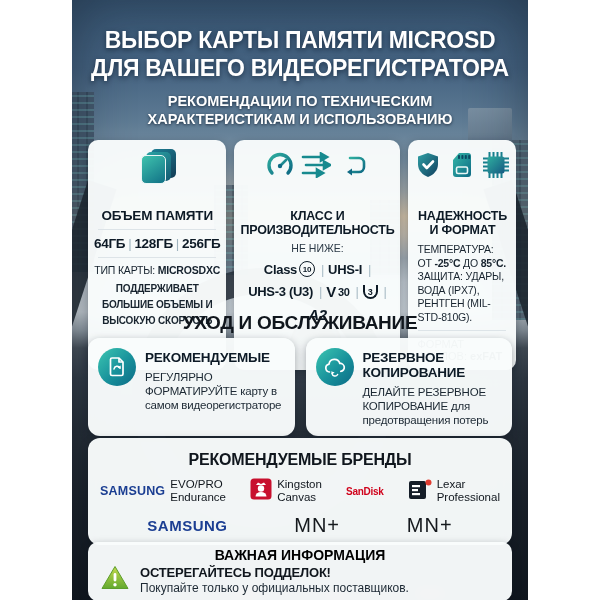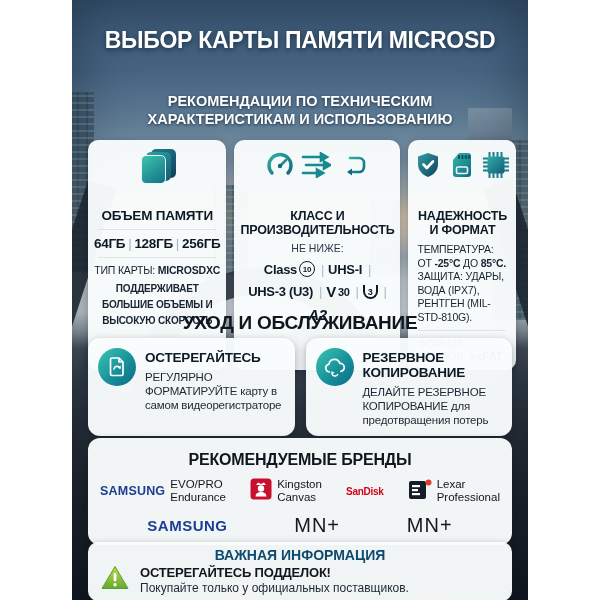--- a/index.html
+++ b/index.html
@@ -100,21 +100,21 @@
   .samsung { color:#1b3e92; font-weight:bold; font-size:12.5px; letter-spacing:0.2px; }
   .brand-label { font-size:11.5px; line-height:13px; color:#10161d; }
   .sandisk { color:#d0021b; font-weight:bold; font-size:10px; letter-spacing:-0.3px; }
   .brand-row2 { display:flex; justify-content:space-around; align-items:center; margin-top:10px; padding:0 14px; }
   .samsung2 { color:#1b3e92; font-weight:bold; font-size:15px; letter-spacing:0.5px; }
   .mnplus { color:#15191d; font-size:20px; font-weight:500; letter-spacing:1px; }
 
   
   .info-card { position:absolute; left:16px; top:542px; width:424px; border-radius:10px;
     padding:5px 10px 6px; }
-  .info-title { text-align:center; font-weight:bold; font-size:14px; color:#0c4a6e; }
+  .info-title { text-align:center; font-weight:bold; font-size:14px; color:#000000; }
   .info-row { display:flex; align-items:center; gap:10px; margin-top:1px; padding-left:2px; }
   .info-texts { flex:1; }
   .warn-bold { font-weight:bold; font-size:13px; color:#10161d; letter-spacing:-0.2px; }
   .warn-reg { font-size:12px; color:#1c2833; margin-top:1px; }
 </style>
 </head>
 <body>
 
 <div class="canvas">
   <div class="poster">
@@ -128,20 +128,21 @@
     <div class="pillar" style="left:440px; top:180px; width:30px; height:190px; transform:rotate(-18deg); opacity:.9;"></div>
     <div class="wheel"></div>
     <div class="gauge"></div>
     <div class="taillight" style="left:160px; top:590px;"></div>
     <div class="taillight" style="left:250px; top:592px;"></div>
     <div class="taillight" style="left:345px; top:590px;"></div>
     <div class="vignette"></div>
 
     <div class="hdr">
       <div>ВЫБОР КАРТЫ ПАМЯТИ MICROSD</div>
+      <div>ДЛЯ ВАШЕГО ВИДЕОРЕГИСТРАТОРА</div>
     </div>
     <div class="subhdr">
       <div>РЕКОМЕНДАЦИИ ПО ТЕХНИЧЕСКИМ</div>
       <div>ХАРАКТЕРИСТИКАМ И ИСПОЛЬЗОВАНИЮ</div>
     </div>
 
     <div class="spec-row">
 
       <div class="card spec-card">
         <div class="stack-icon">
@@ -318,21 +319,21 @@
       <div class="card maint-card">
         <div class="mc-icon">
           <svg width="22" height="22" viewBox="0 0 22 22">
             <path d="M6 2 h7 l4 4 v12 a1.5 1.5 0 0 1 -1.5 1.5 h-9.5 a1.5 1.5 0 0 1 -1.5 -1.5 V3.5 A1.5 1.5 0 0 1 6 2 Z" fill="none" stroke="#ffffff" stroke-width="1.7" stroke-linejoin="round"></path>
             <path d="M13 2 v4 h4" fill="none" stroke="#ffffff" stroke-width="1.7" stroke-linejoin="round"></path>
             <path d="M8 13 a3.2 3.2 0 0 1 6 -1" fill="none" stroke="#ffffff" stroke-width="1.6" stroke-linecap="round"></path>
             <polygon points="14.8,9.6 14.4,13 11.4,11.6" fill="#ffffff"></polygon>
           </svg>
         </div>
         <div class="mc-text">
-          <div class="mc-title">ОСТЕРЕГАЙТЕСЬ</div>
+          <div class="mc-title">РЕКОМЕНДУЕМЫЕ</div>
           <div class="mc-body">РЕГУЛЯРНО ФОРМАТИРУЙТЕ карту в самом видеорегистраторе</div>
         </div>
       </div>
       <div class="card maint-card">
         <div class="mc-icon">
           <svg width="24" height="22" viewBox="0 0 24 22">
             <path d="M6.5 16 a4 4 0 0 1 -0.5 -7.9 a5.5 5.5 0 0 1 10.8 -0.6 a3.8 3.8 0 0 1 1 7.9" fill="none" stroke="#ffffff" stroke-width="1.7" stroke-linecap="round" stroke-linejoin="round"></path>
             <path d="M9 17.5 a3 3 0 0 0 5.6 1" fill="none" stroke="#ffffff" stroke-width="1.5" stroke-linecap="round"></path>
             <polygon points="8.2,15.2 8.9,18.4 11.6,16.6" fill="#ffffff"></polygon>
           </svg>

